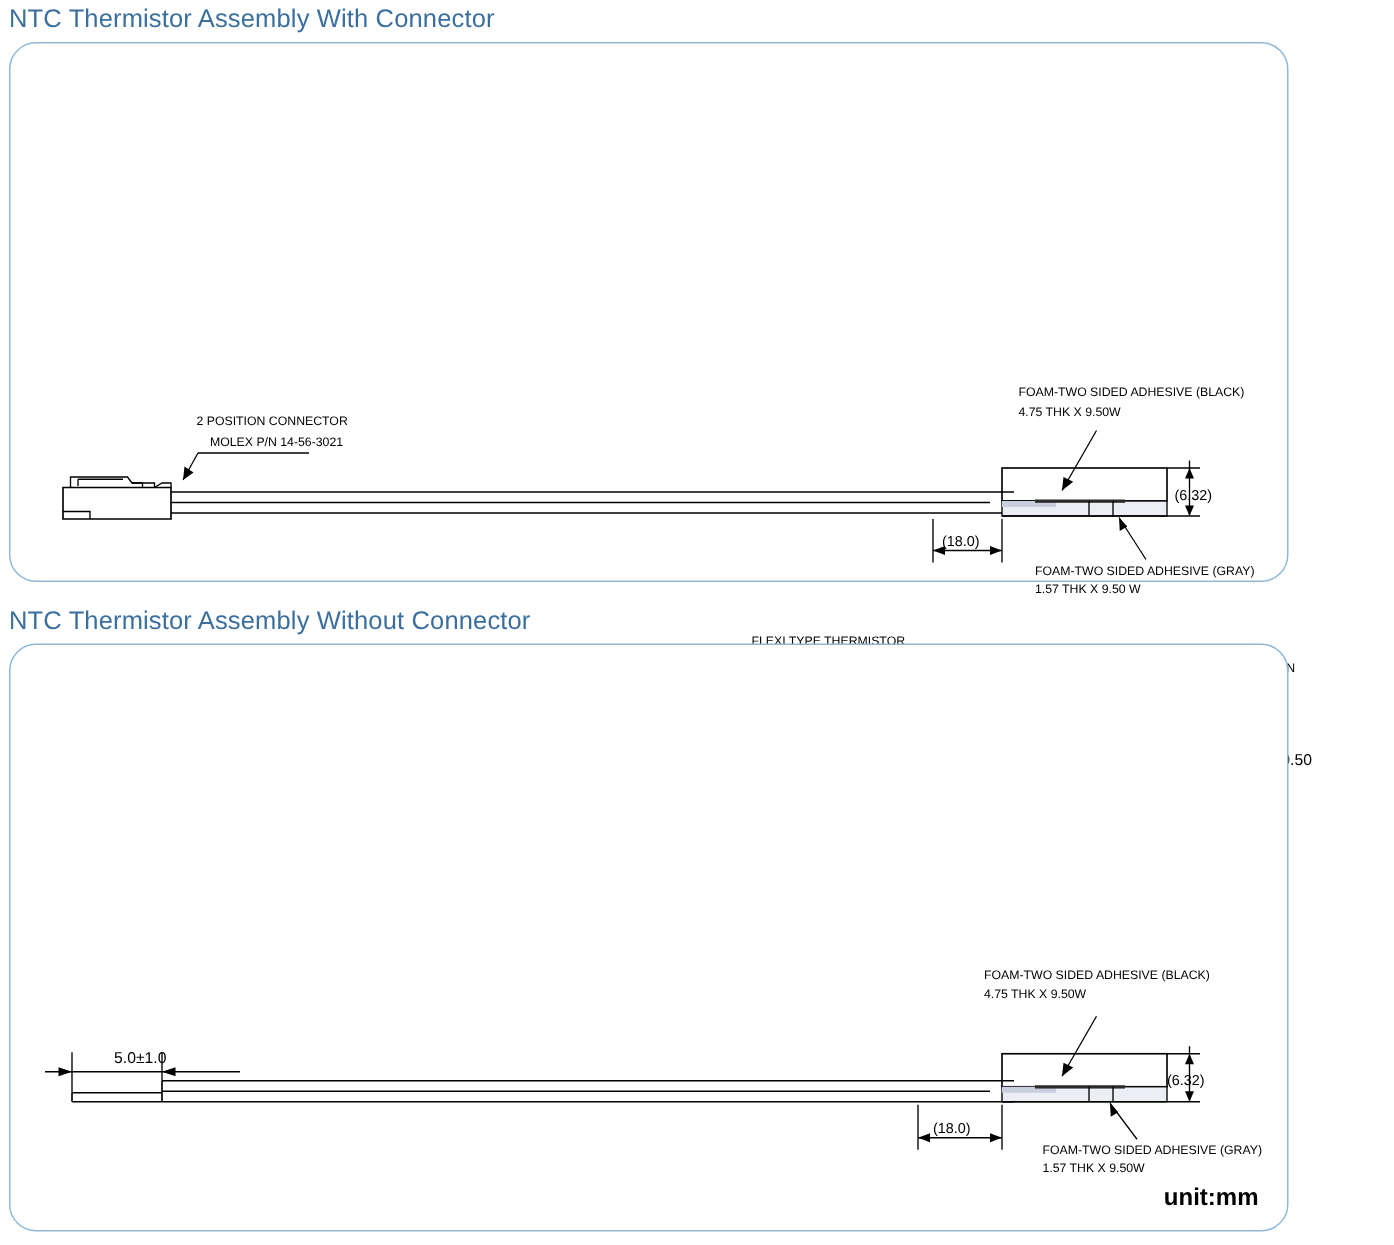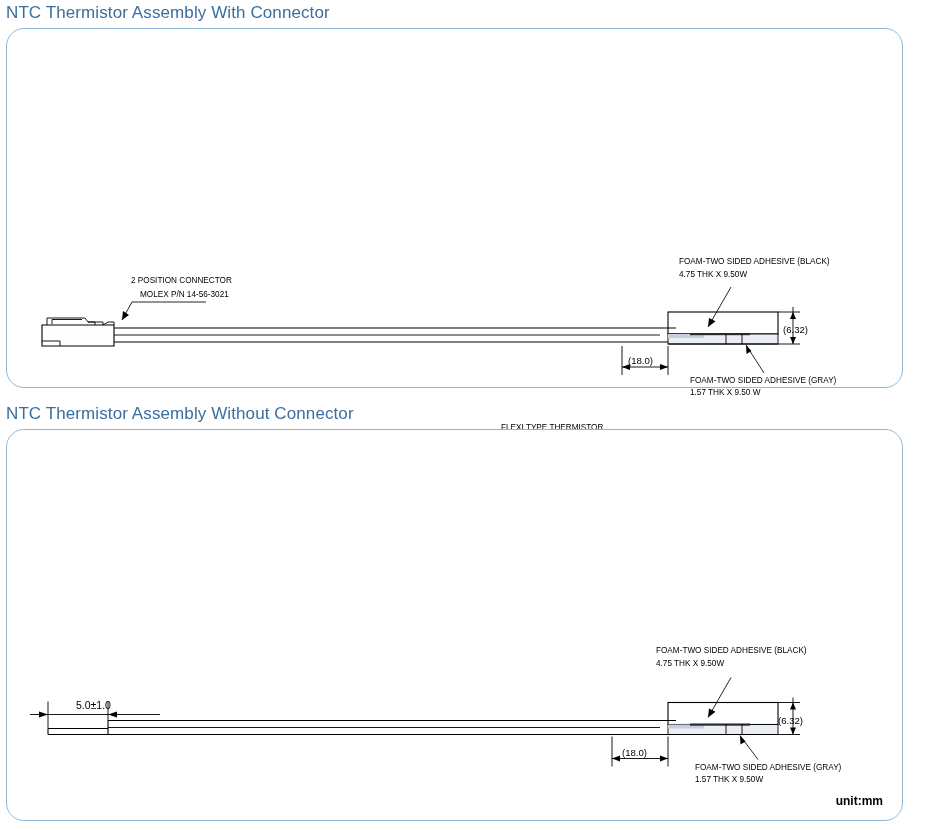--- a/index.html
+++ b/index.html
@@ -1,34 +1,34 @@
 <!DOCTYPE html>
 <html><head>
 <meta charset="utf-8">
 <style>
   html,body{margin:0;padding:0;background:#ffffff;}
   body{width:929px;height:830px;position:relative;
        font-family:"Liberation Sans", sans-serif;color:#000;}
-  .panel{position:absolute;left:0;width:865px;padding-left:44px;}
+  .panel{position:absolute;left:0;width:865px;}
   #panel-with{top:0;height:400px;}
   #panel-without{top:401px;height:429px;text-align:right;}
   .panel-title{
     position:absolute;left:6px;top:0;height:26px;line-height:26px;
     font-size:17px;color:#3a6f9f;letter-spacing:.1px;white-space:nowrap;
   }
   .panel-frame{
     position:absolute;left:6px;right:6px;
     border:1.4px solid #8fb8d8;border-radius:18px;background:#fff;
   }
   #frame-with{top:28px;height:358px;}
   #frame-without{top:28px;height:390px;}
   .stage{position:absolute;left:0;top:0;width:929px;height:830px;
          pointer-events:none;}
   .unit-label{
-    position:absolute;right:26px;bottom:22px;font-size:12px;
+    position:absolute;right:26px;bottom:22px;font-size:16px;
     font-weight:bold;color:#000;
   }
   svg{display:block;}
   text{font-family:"Liberation Sans", sans-serif;fill:#000;}
   .lbl{font-size:8.2px;}
   .dim{font-size:9.6px;}
   .dimbig{font-size:10.5px;}
   .ln{stroke:#000;fill:none;}
   .thin{stroke-width:.9;}
   .med{stroke-width:1.1;}

